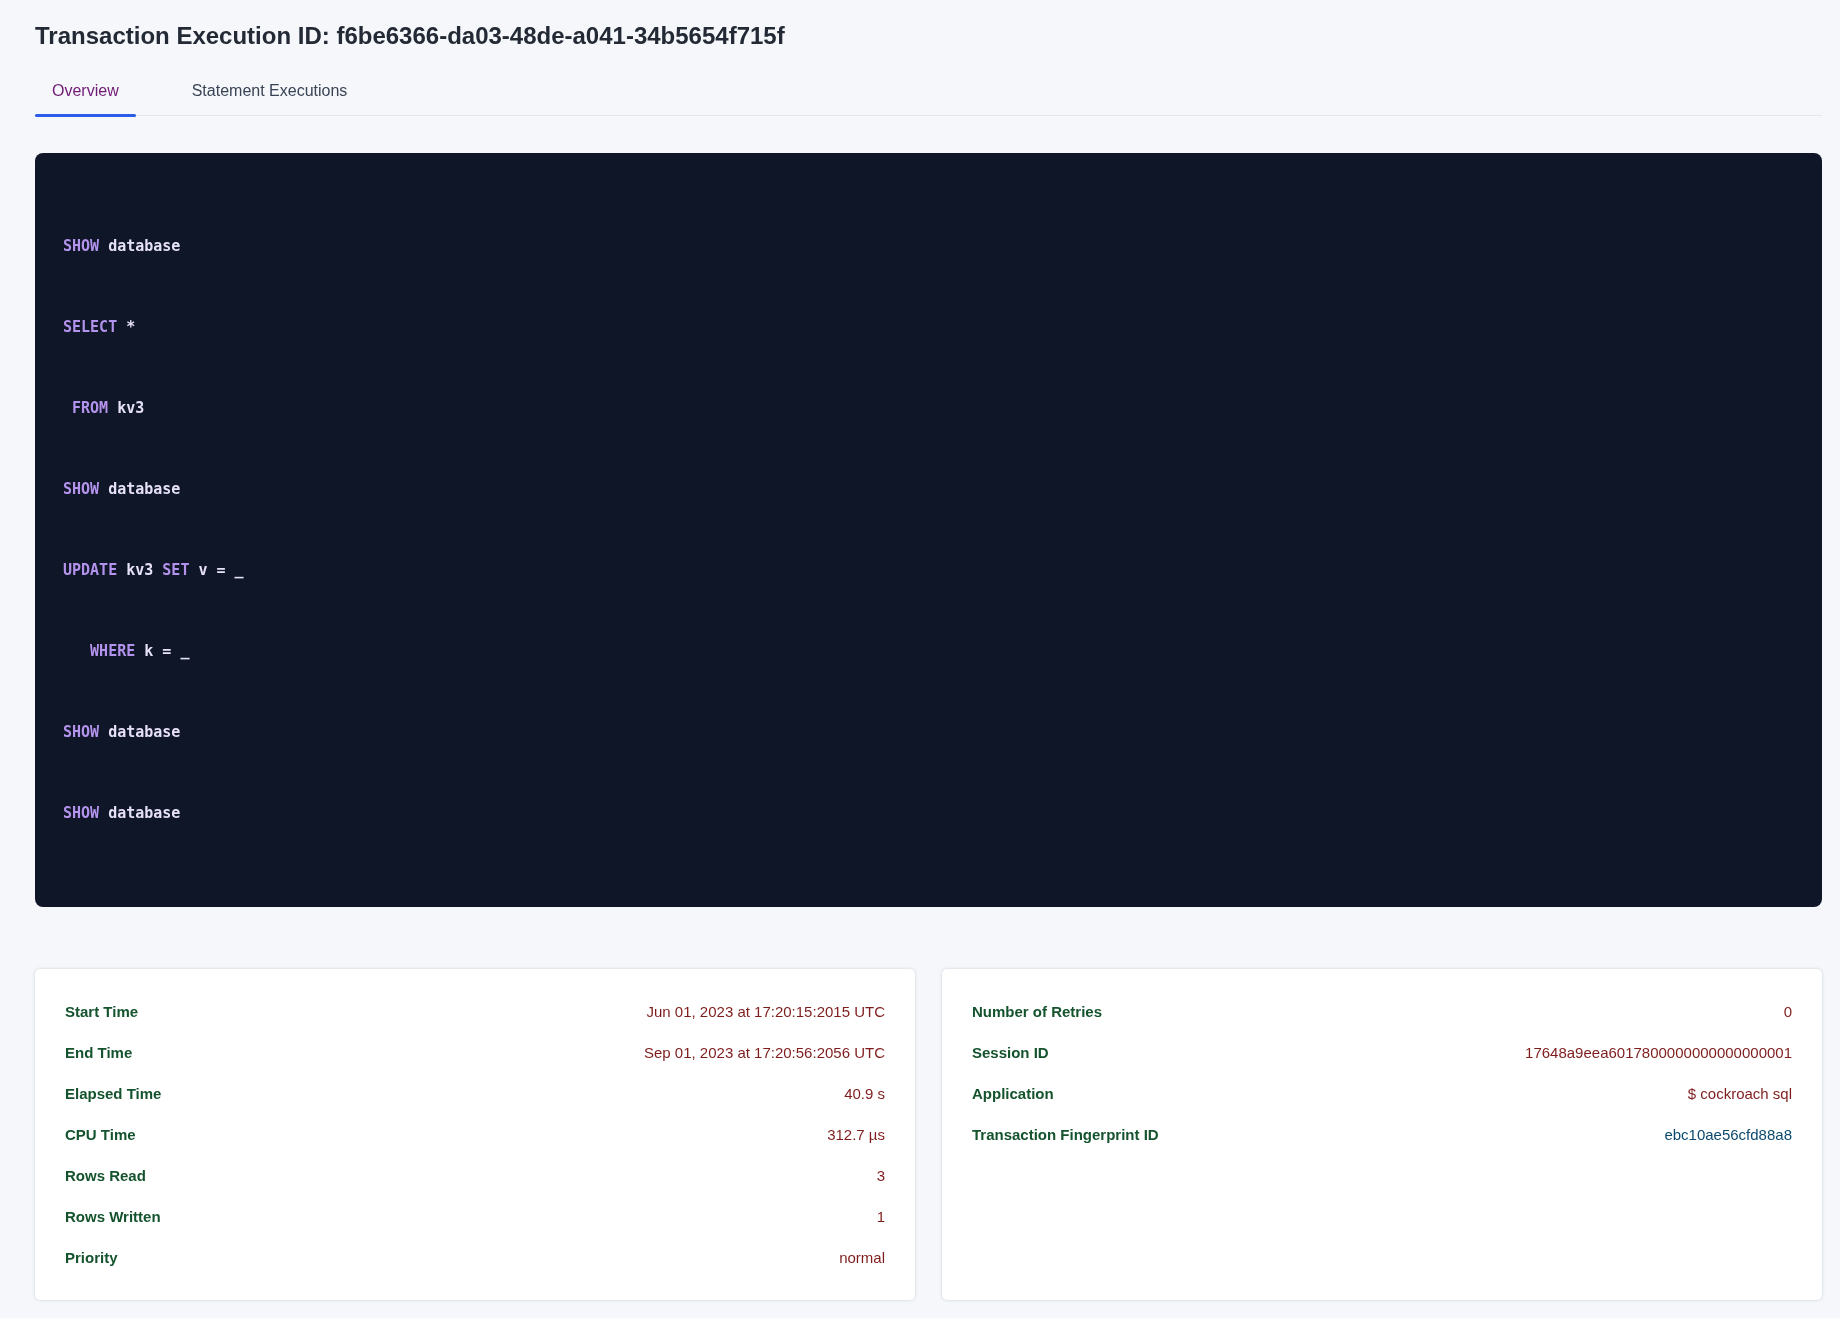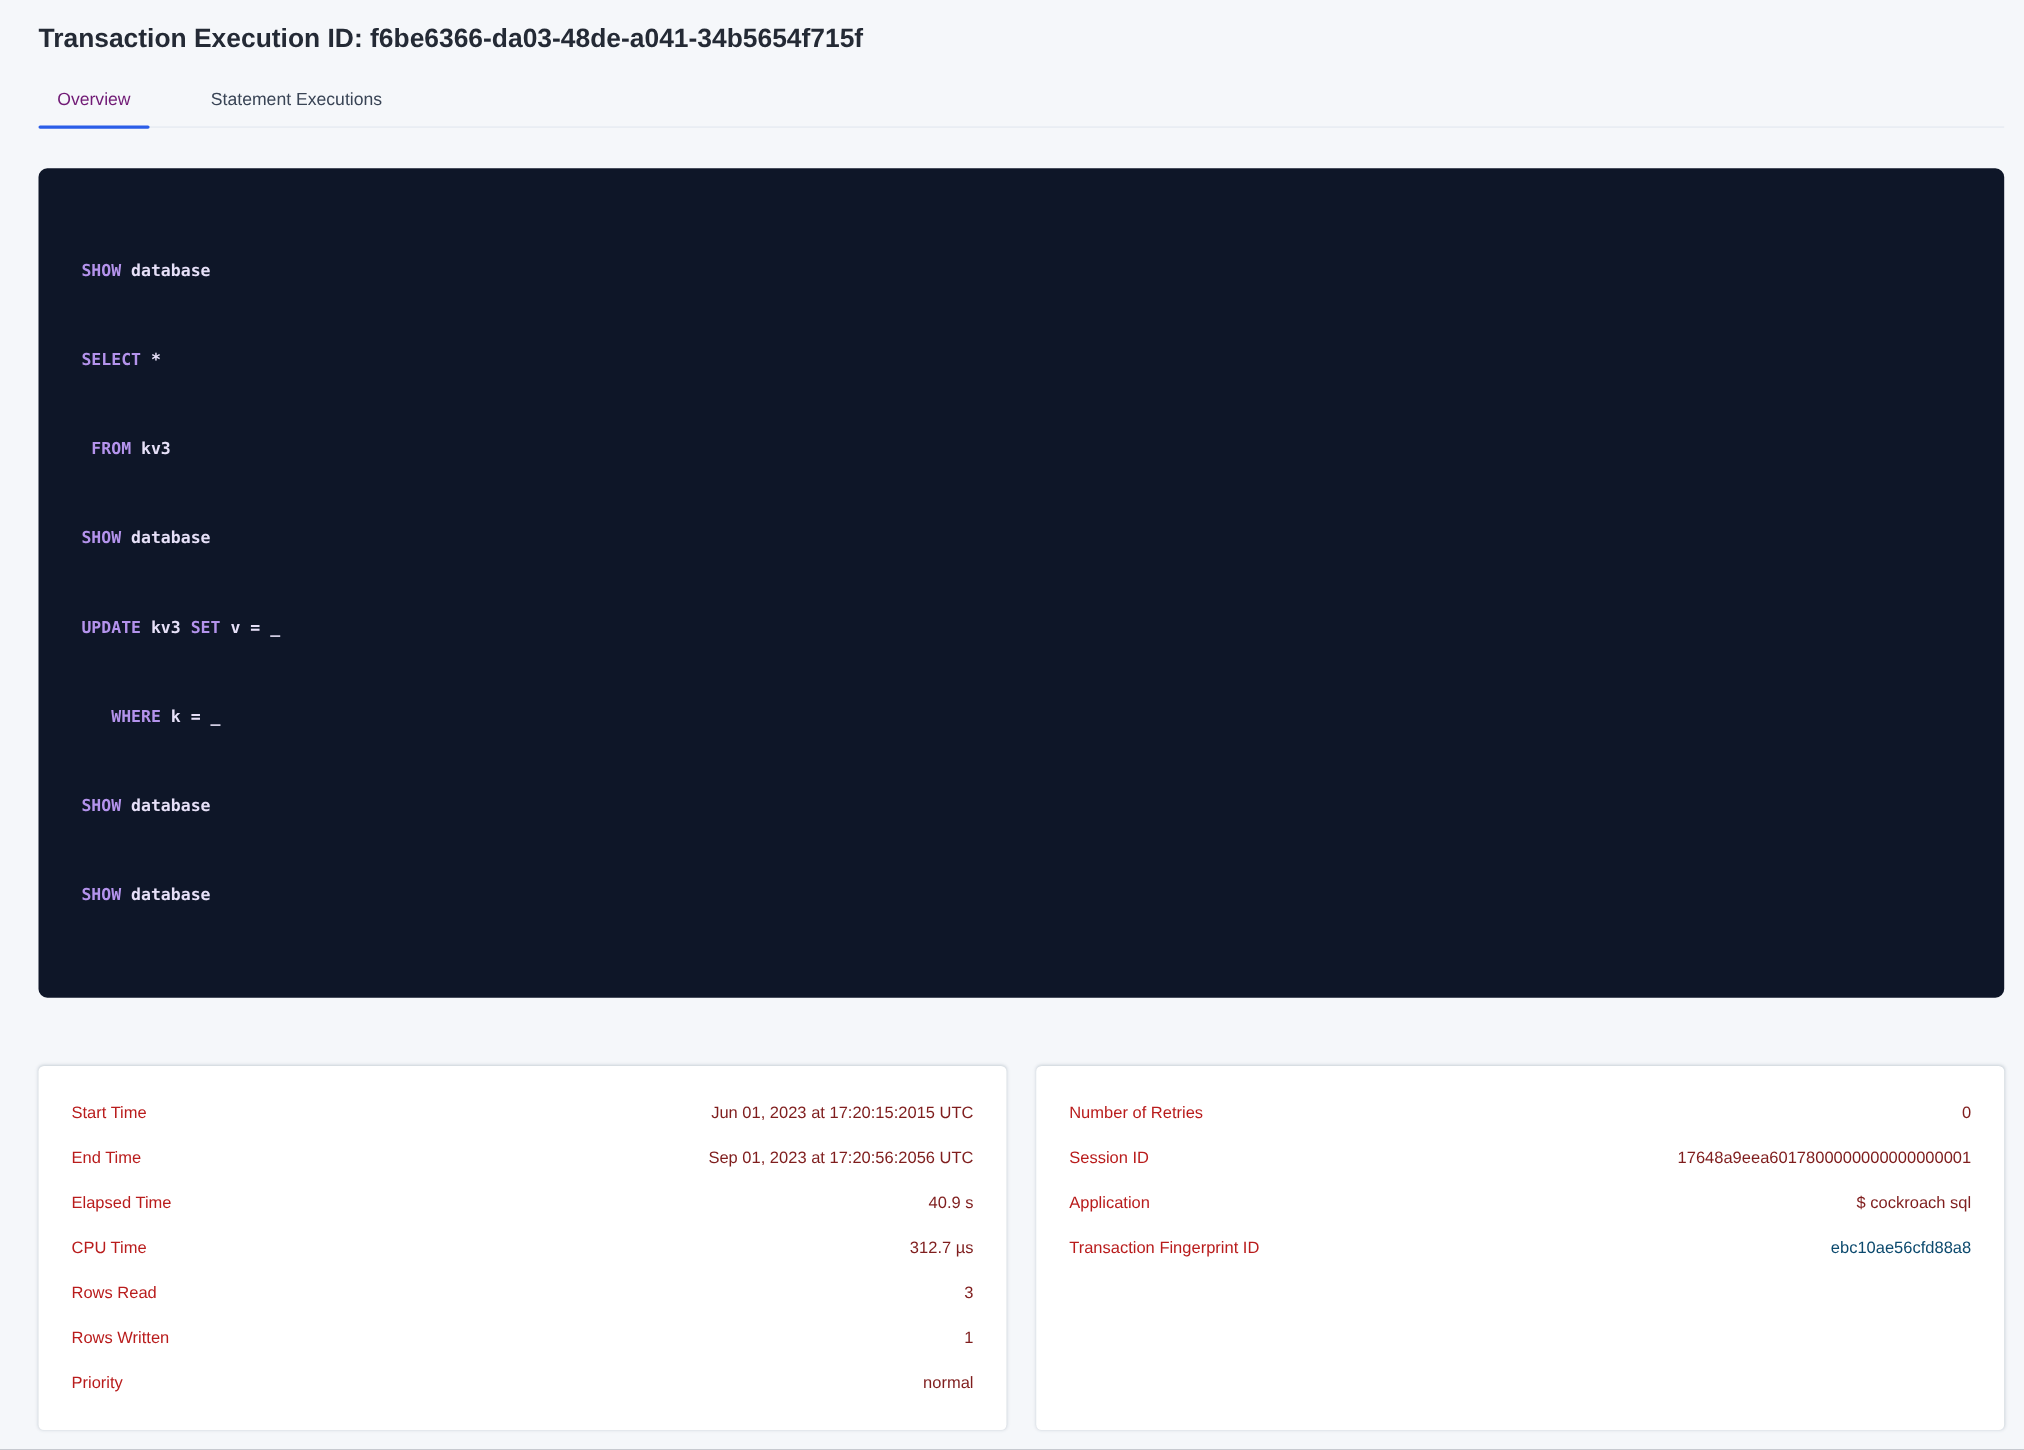--- a/index.html
+++ b/index.html
@@ -16,32 +16,32 @@
 
   
   .tabs { display: flex; gap: 39px; border-bottom: 1px solid #e2e7ef; }
   .tab { font-size: 16px; padding: 0 17px 15px; color: #394455; cursor: pointer; position: relative; }
   .tab.active { color: #701a75; }
   .tab.active::after { content: ""; position: absolute; left: 0; right: 0; bottom: -2px; height: 3px; background: #2b5de8; border-radius: 2px; }
 
   
   .sql-box {
     margin-top: 37px; background: #0e1628; border-radius: 8px;
-    padding: 26px 39px; font-family: "DejaVu Sans Mono", monospace;
+    padding: 26px 28px; font-family: "DejaVu Sans Mono", monospace;
     font-size: 15px; font-weight: 700; line-height: 27px;
     color: #e6e0f8; white-space: pre;
   }
   .kw { color: #b493ec; }
 
   
   .cards { display: flex; gap: 27px; margin-top: 62px; }
   .card { background: #fff; border-radius: 5px; box-shadow: 0 0 3px rgba(67,90,111,0.25); }
   .info-card { flex: 1; padding: 22px 30px; }
   .info-row { display: flex; justify-content: space-between; align-items: center; height: 41px; font-size: 15px; }
-  .info-label { font-weight: 400; color: #b91c1c; }
+  .info-label { font-weight: 700; color: #14532d; }
   .info-value { color: #7f1d1d; }
   a.link { color: #0c4a6e; text-decoration: none; cursor: pointer; margin-left: 16px; }
 </style>
 </head>
 <body>
 
 <div class="wrap">
 
   <h1 class="page-title">Transaction Execution ID: f6be6366-da03-48de-a041-34b5654f715f</h1>
 

